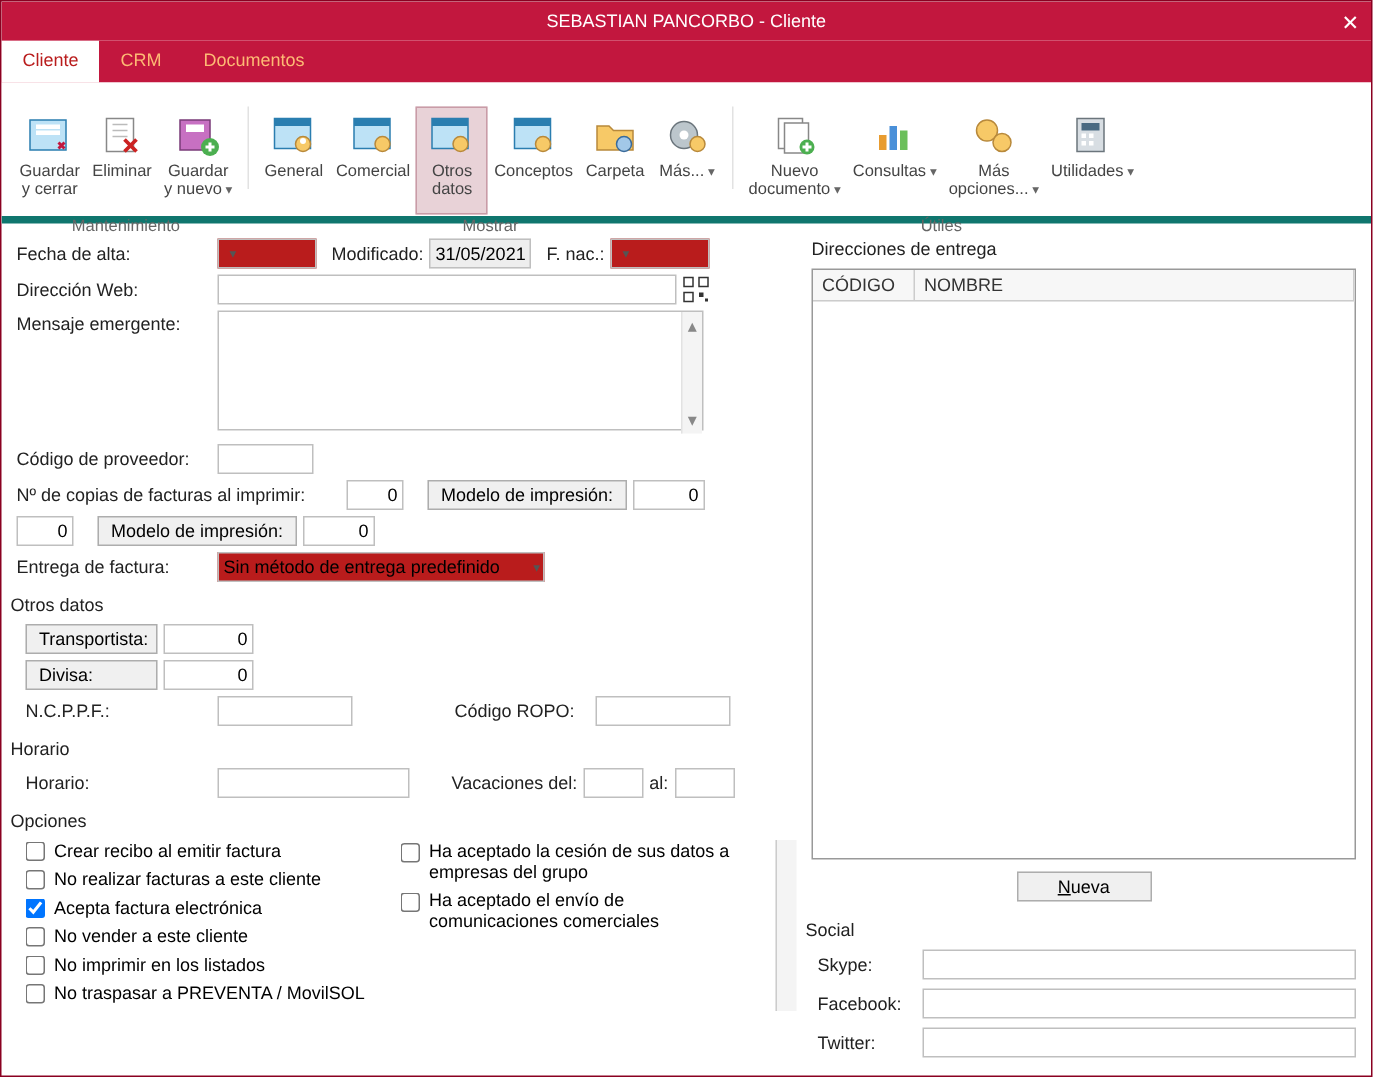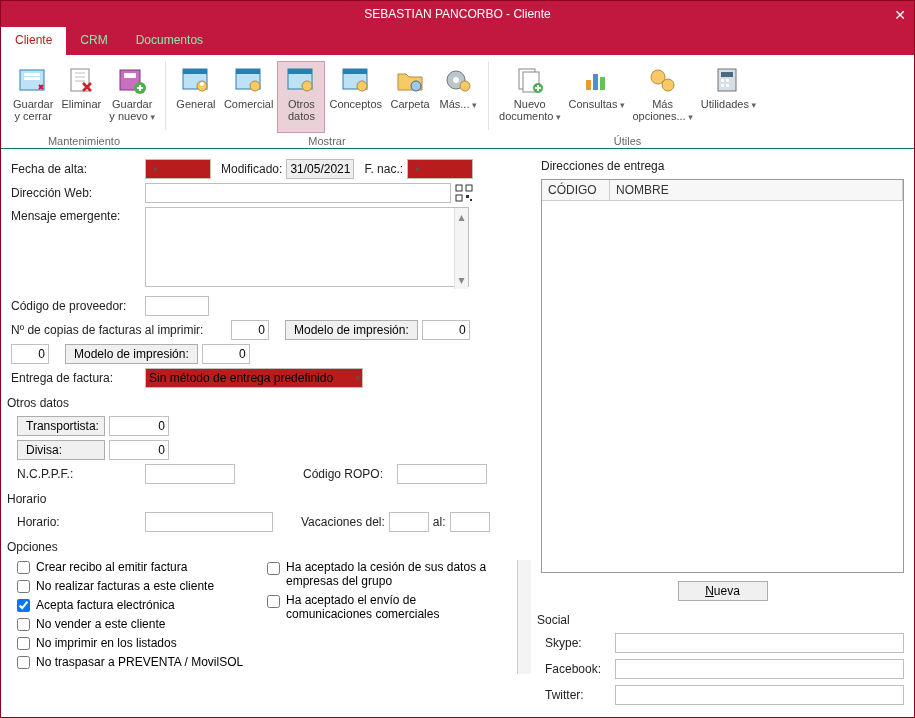--- a/index.html
+++ b/index.html
@@ -1,23 +1,23 @@
 <!DOCTYPE html>
 <html><head>
 <meta charset="utf-8">
 <style>
 * { box-sizing: border-box; margin: 0; padding: 0; font-family: "Segoe UI", Tahoma, sans-serif; font-size: 12px; }
 body { background: #fff; width: 915px; height: 718px; overflow: hidden; border: 1px solid #8a0021; }
 .titlebar { background: #c2173e; height: 26px; display: flex; align-items: center; justify-content: center; position: relative; color: #fff; }
 .titlebar .title { font-size: 12px; }
 .titlebar .close { position: absolute; right: 8px; top: 6px; color: #fff; font-size: 14px; cursor: pointer; }
 .tabbar { background: #c2173e; height: 28px; display: flex; }
-.tab { padding: 6px 14px; color: #86efac; cursor: pointer; }
+.tab { padding: 6px 14px; color: #fdba74; cursor: pointer; }
 .tab.active { background: #fff; color: #b91c1c; }
-.ribbon { background: #fff; border-bottom: 1px solid #0f766e; height: 94px; display: flex; padding: 2px 4px 0; }
+.ribbon { background: #fff; border-bottom: 5px solid #0f766e; height: 94px; display: flex; padding: 12px 4px 0; }
 .group { display: flex; flex-direction: column; align-items: center; padding: 0 4px; }
 .group-sep { width: 1px; background: #e2e2e2; margin: 4px 2px 18px; }
 .group-items { display: flex; flex: 1; align-items: flex-start; padding-top: 4px; }
 .gbtn { display: flex; flex-direction: column; align-items: center; justify-content: flex-start; padding: 2px 3px; min-width: 48px; cursor: pointer; border: 1px solid transparent; height: 72px; }
 .gbtn.selected { background: #e8d2d7; border-color: #c99ca7; }
 .gbtn .icon { width: 32px; height: 32px; display: flex; align-items: center; justify-content: center; margin-bottom: 2px; }
 .gbtn .lbl { font-size: 11px; text-align: center; line-height: 1.1; color: #444; }
 .gbtn .drop::after { content: " ▾"; font-size: 9px; color: #666; }
 .group-label { font-size: 11px; color: #666; text-align: center; padding: 2px 0 3px; width: 100%; }
 .content { padding: 10px 10px 6px 10px; display: flex; gap: 10px; height: calc(718px - 26px - 28px - 94px - 2px); }

